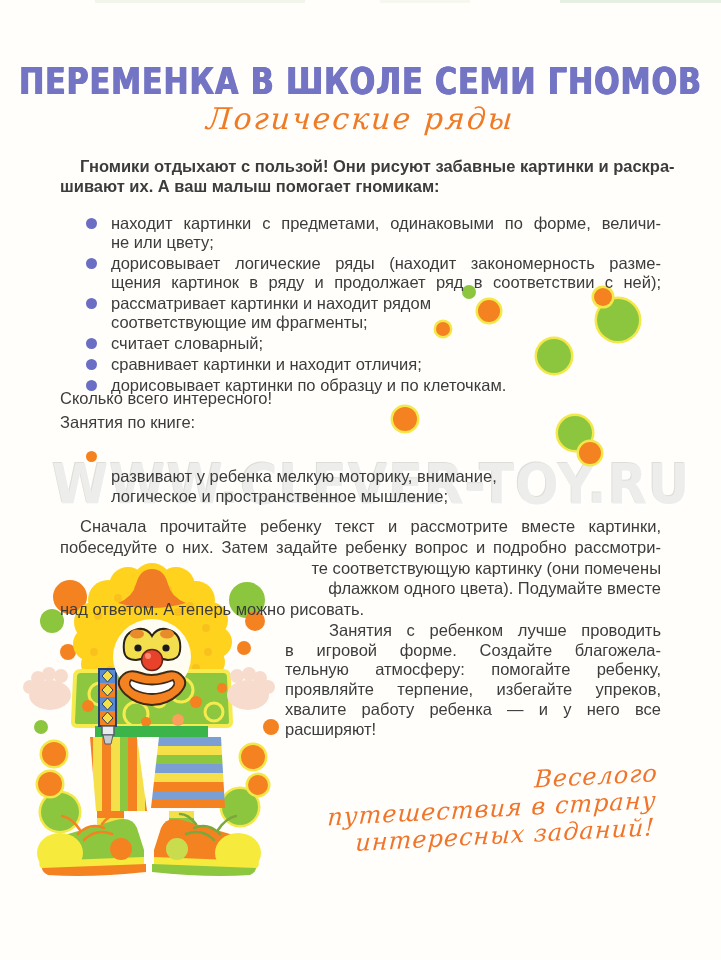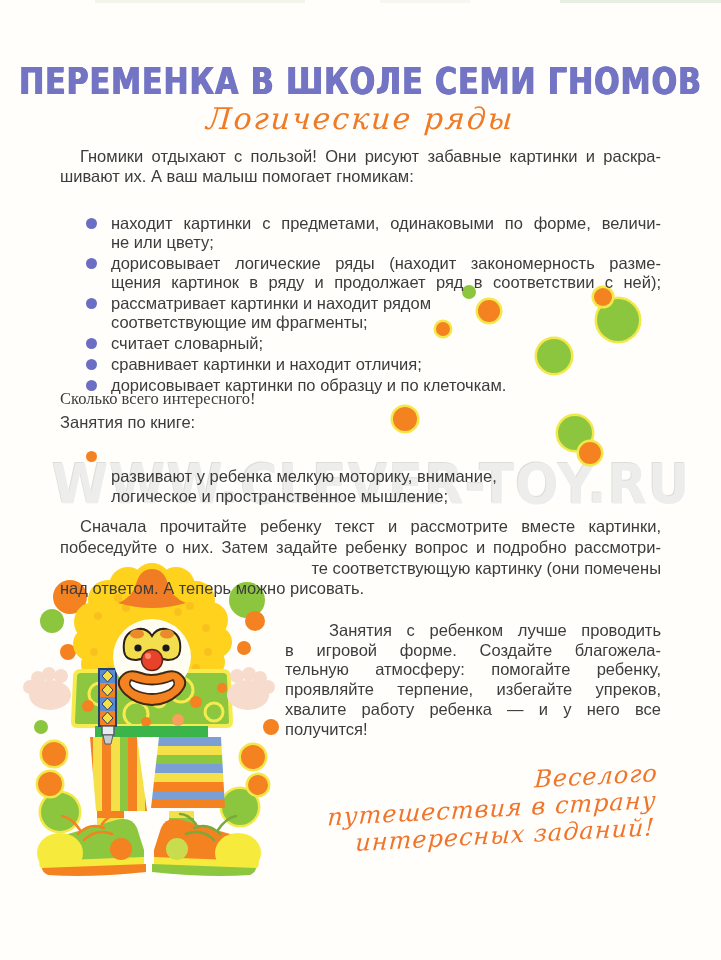--- a/index.html
+++ b/index.html
@@ -22,30 +22,30 @@
 
   .watermark{position:absolute;top:452px;left:52px;z-index:1;white-space:nowrap;
              font-family:"DejaVu Sans",sans-serif;font-weight:bold;font-size:55px;letter-spacing:1px;
              color:#EDEDEB;text-shadow:-1px -1px 0 #DDDDDA,1.5px 1.5px 0 #FFFFFF;
              transform:scaleX(0.93);transform-origin:left;}
 
   .txt{position:absolute;z-index:4;font-size:16.5px;}
   .line{white-space:nowrap;}
   .just{text-align:justify;text-align-last:justify;}
   .indent{padding-left:20px;}
-  .p1{left:60px;width:601px;top:146px;line-height:20px;}
+  .p1{left:60px;width:601px;top:156px;line-height:20px;font-weight:bold;}
   .blist{left:60px;width:601px;top:214px;}
   .blist .item{display:flex;margin-bottom:2px;}
   .blist .itext{flex:1;line-height:19px;min-width:0;}
   .dot{width:11px;height:11px;border-radius:50%;flex:none;margin:4px 14px 0 26px;}
   .dot.purple{background:#6A6EC5;}
   .dot.orange{background:#F58220;}
   .olist{top:447px;}
   .olist .itext{line-height:19.5px;margin-top:20px;}
-  .exclaim{left:60px;width:601px;top:389px;font-family:Liberation Serif, serif;}
+  .exclaim{left:60px;width:601px;top:389px;}
   .act-head{left:60px;width:601px;top:413px;}
   .guidance{left:60px;width:601px;top:516px;line-height:20.8px;}
   .guidance .r{text-align:right;}
   .guidance .r5{padding-right:40px;}
   .advice{left:285px;width:376px;top:621px;line-height:19.7px;}
   .advice .indent2{padding-left:44px;}
   .wish{position:absolute;right:62px;top:760px;z-index:4;text-align:right;
         font-family:"DejaVu Serif",serif;font-style:italic;font-size:24px;line-height:27px;
         color:#F0752B;letter-spacing:1px;transform:rotate(-3deg) skewX(-6deg);transform-origin:right top;}
 
@@ -151,30 +151,31 @@
         <div class="line">развивают у ребенка мелкую моторику, внимание,</div>
         <div class="line">логическое и пространственное мышление;</div>
       </div>
     </div>
   </div>
 
   <div class="txt guidance">
     <div class="line just indent">Сначала прочитайте ребенку текст и рассмотрите вместе картинки,</div>
     <div class="line just">побеседуйте о них. Затем задайте ребенку вопрос и подробно рассмотри-</div>
     <div class="line r">те соответствующую картинку (они помечены</div>
+    <div class="line r">флажком одного цвета). Подумайте вместе</div>
     <div class="line r5">над ответом. А теперь можно рисовать.</div>
   </div>
 
   <div class="txt advice">
     <div class="line just indent2">Занятия с ребенком лучше проводить</div>
     <div class="line just">в игровой форме. Создайте благожела-</div>
     <div class="line just">тельную атмосферу: помогайте ребенку,</div>
     <div class="line just">проявляйте терпение, избегайте упреков,</div>
     <div class="line just">хвалите работу ребенка — и у него все</div>
-    <div class="line">получится!</div>
+    <div class="line">расширяют!</div>
   </div>
 
   <div class="wish">
     <div class="line">Веселого</div>
     <div class="line">путешествия в страну</div>
     <div class="line">интересных заданий!</div>
   </div>
 
   <svg class="clown" width="262" height="345" viewBox="0 0 262 345" xmlns="http://www.w3.org/2000/svg">
 

